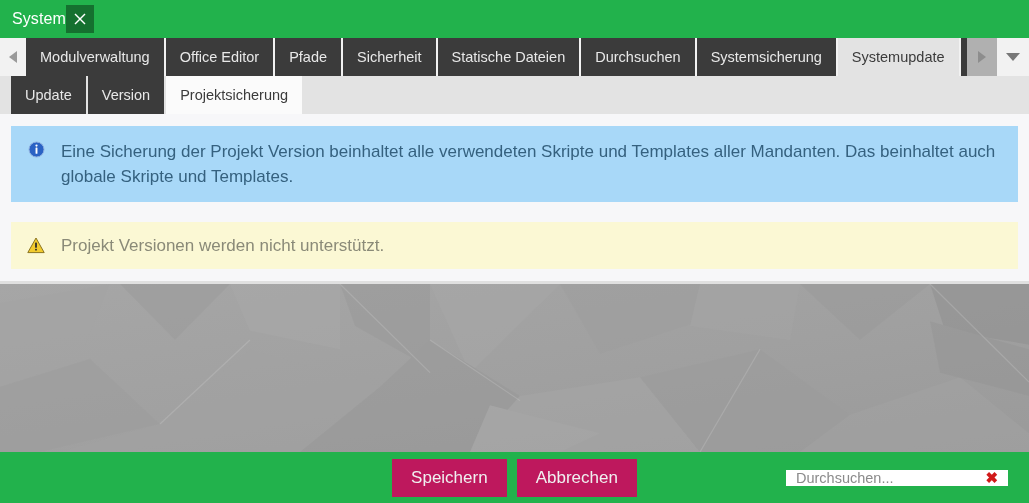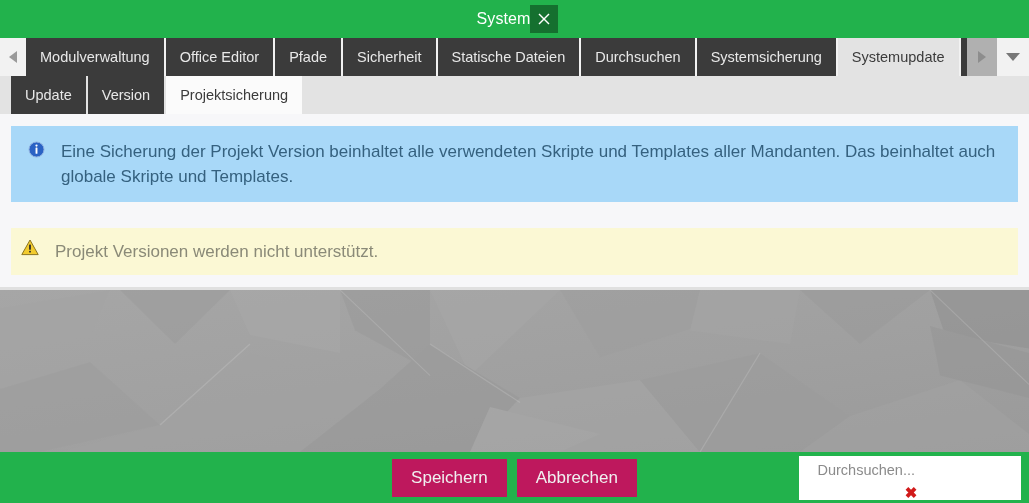--- a/index.html
+++ b/index.html
@@ -21,21 +21,21 @@
     flex-direction: column;
   }
 
   
   .titlebar {
     height: 38px;
     min-height: 38px;
     background: #22b24c;
     display: flex;
     align-items: center;
-    justify-content: center;
+    justify-content: flex-start;
     padding-left: 12px;
     position: relative;
   }
   .titlebar-title {
     color: #ffffff;
     font-size: 16px;
     letter-spacing: .1px;
   }
   .close-btn {
     width: 28px;
@@ -162,22 +162,23 @@
     font-size: 17px;
     line-height: 25px;
   }
   .alert-info {
     background: #a8d8f8;
     color: #35617f;
   }
   .alert-warn {
     background: #fbf8d4;
     color: #8a8a78;
-    margin-top: 26px;
-    padding: 11px 8px;
+    margin-top: 20px;
+    align-items: center;
+    padding: 11px 14px;
   }
   .alert-icon {
     width: 22px;
     min-width: 22px;
     display: flex;
     align-items: center;
     justify-content: center;
     margin-right: 14px;
     margin-top: 2px;
   }
@@ -214,30 +215,29 @@
     color: #f0f0f0;
     border: none;
     font-family: "Liberation Sans", sans-serif;
     font-size: 17px;
     padding: 9px 19px;
     margin: 5px 5px;
     cursor: pointer;
   }
   .search-wrap {
     position: absolute;
-    right: 8px;
+    right: 21px;
     top: 50%;
     transform: translateY(-50%);
     width: 222px;
-    height: 44px;
+    height: 16px;
     background: #ffffff;
     display: flex;
     align-items: center;
     padding: 0 8px 0 10px;
-    flex-direction: column;
   }
   .search-input {
     flex: 1 1 auto;
     border: none;
     outline: none;
     font-family: "Liberation Sans", sans-serif;
     font-size: 14.5px;
     color: #444;
     background: transparent;
   }

